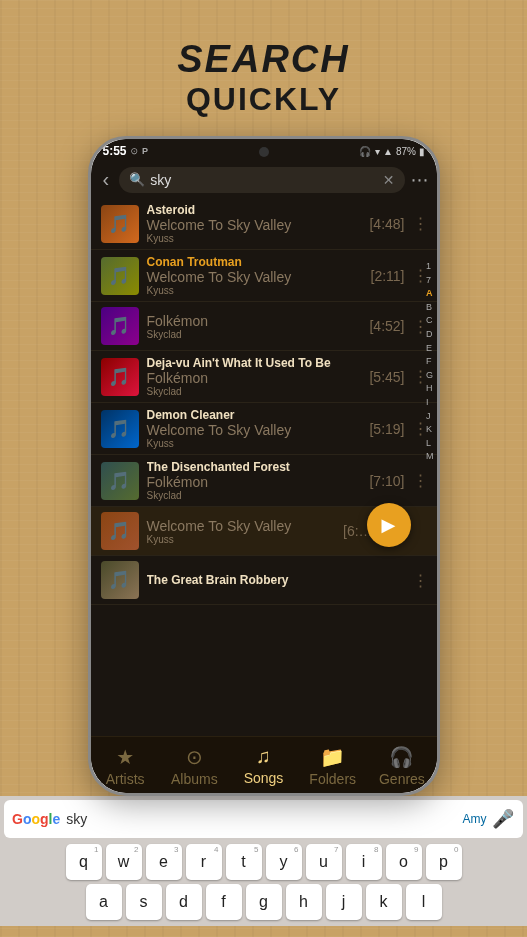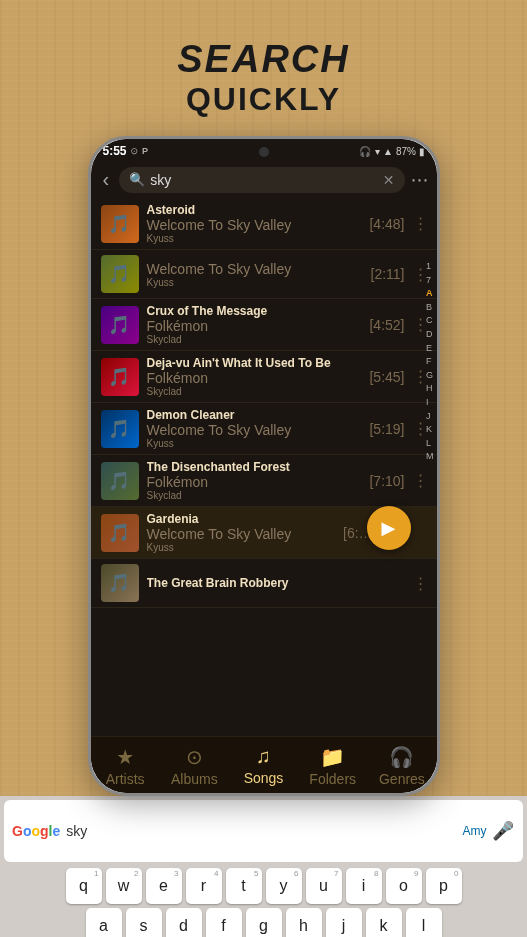--- a/index.html
+++ b/index.html
@@ -238,21 +238,21 @@
       background: #d1ccc8;
       padding: 4px 0 0;
       flex-shrink: 0;
     }
     .keyboard-search-bar {
       display: flex;
       align-items: center;
       background: white;
       margin: 0 4px 4px;
       border-radius: 6px;
-      padding: 20px 8px;
+      padding: 8px 8px;
       gap: 6px;
     }
     .g-logo {
       font-size: 14px;
       font-weight: bold;
       color: #4285f4;
     }
     .g-logo span.red { color: #ea4335; }
     .g-logo span.yellow { color: #fbbc05; }
     .g-logo span.green { color: #34a853; }
@@ -374,33 +374,33 @@
         </div>
         <span class="track-duration">[4:48]</span>
         <span class="track-more">⋮</span>
       </div>
 
       <div class="track-item">
         <div class="track-thumb">
             <div class="track-thumb-img art-2">🎵</div>
           </div>
         <div class="track-info">
+          <div class="track-title highlighted">Conan Troutman</div>
           <div class="track-album">Welcome To Sky Valley</div>
           <div class="track-artist">Kyuss</div>
         </div>
         <span class="track-duration">[2:11]</span>
         <span class="track-more">⋮</span>
       </div>
 
       <div class="track-item">
         <div class="track-thumb">
             <div class="track-thumb-img art-3">🎵</div>
           </div>
         <div class="track-info">
-          <div class="track-title">Crux of The Message</div>
           <div class="track-album">Folkémon</div>
           <div class="track-artist">Skyclad</div>
         </div>
         <span class="track-duration">[4:52]</span>
         <span class="track-more">⋮</span>
       </div>
 
       <div class="track-item">
         <div class="track-thumb">
             <div class="track-thumb-img art-4">🎵</div>
@@ -438,21 +438,20 @@
         </div>
         <span class="track-duration">[7:10]</span>
         <span class="track-more">⋮</span>
       </div>
 
       <div class="track-item playing" style="padding-right:60px;">
         <div class="track-thumb">
             <div class="track-thumb-img art-7">🎵</div>
           </div>
         <div class="track-info">
-          <div class="track-title">Gardenia</div>
           <div class="track-album">Welcome To Sky Valley</div>
           <div class="track-artist">Kyuss</div>
         </div>
         <span class="track-duration">[6:…]</span>
         <div class="play-button-overlay">▶</div>
       </div>
 
       <div class="track-item">
         <div class="track-thumb">
             <div class="track-thumb-img art-8">🎵</div>

